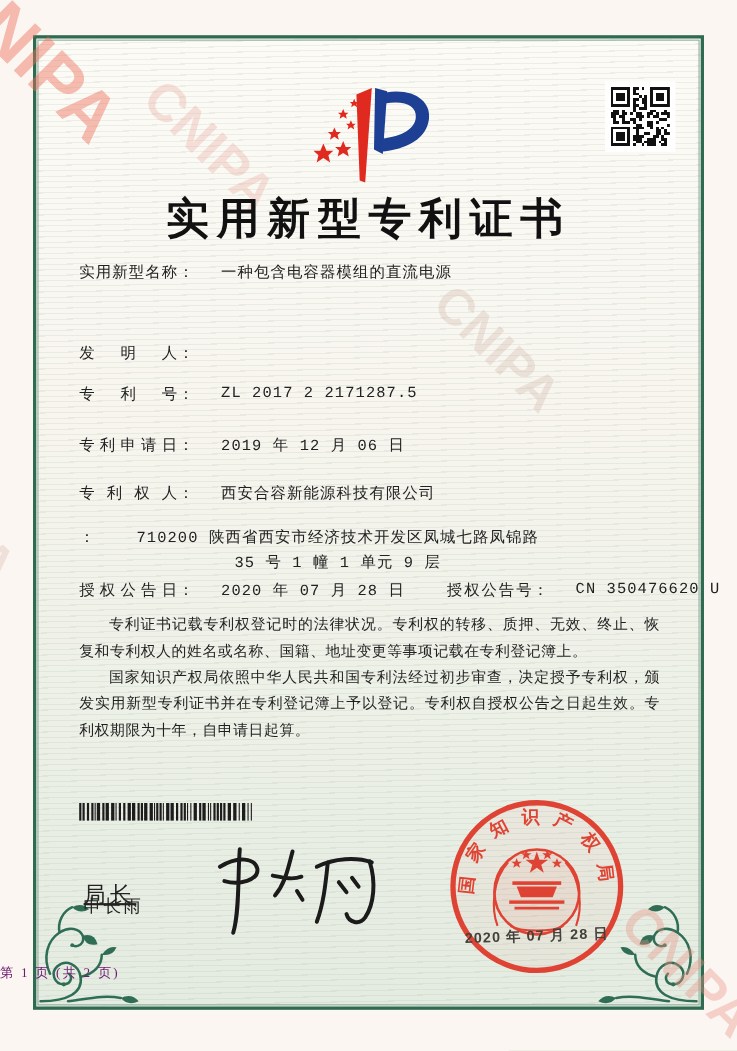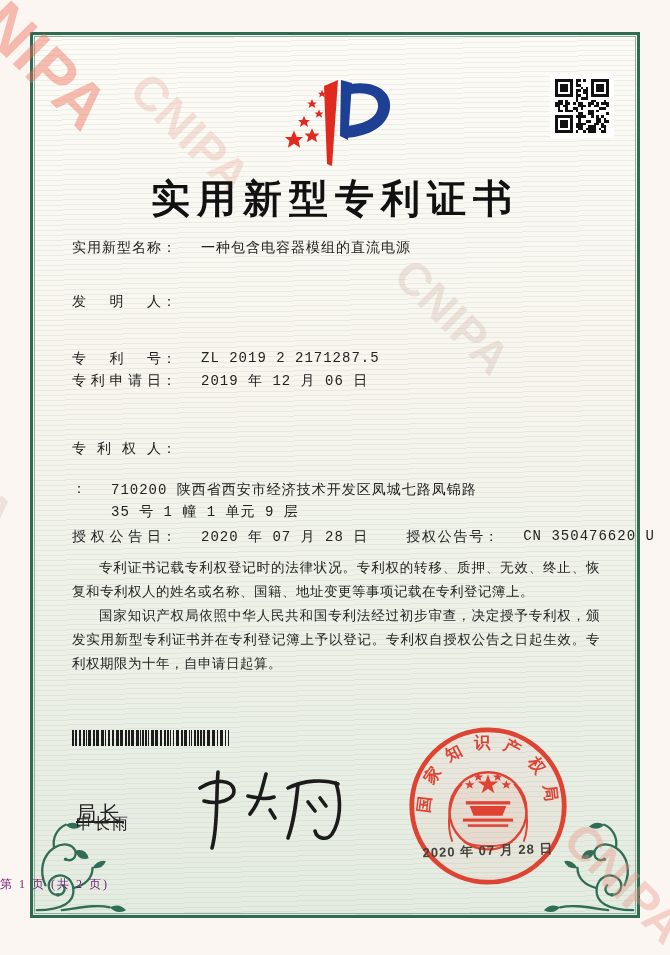--- a/index.html
+++ b/index.html
@@ -47,26 +47,26 @@
   .title {
     position:absolute; left:0; top:172px; width:100%; text-align:center;
     font-size:39px; font-weight:bold; letter-spacing:7px; color:#111;
   }
 
   .frow { position:absolute; left:72px; font-size:14px; letter-spacing:1px; color:#222; display:flex; }
   .flabel { display:inline-block; width:90px; text-align:justify; text-align-last:justify; flex:none; }
   .fcolon { flex:none; }
   .fvalue { margin-left:24px;font-family:Liberation Mono, monospace; }
   .frow.r-name     { top:239px; }
-  .frow.r-inventor { top:293px; }
+  .frow.r-inventor { top:312px; }
   .frow.r-patno    { top:350px; }
-  .frow.r-filing   { top:372px; }
+  .frow.r-filing   { top:396px; }
   .frow.r-patentee { top:440px; }
   .frow.r-address  { top:480px; }
-  .frow.r-address .fvalue { width:392px; line-height:1.55; }
+  .frow.r-address .fvalue { width:392px; line-height:1.55;text-align:center; }
   .frow.r-grant    { top:528px; }
   .grant-group2 { display:flex; margin-left:38px; }
   .grant-group2 .flabel { width:78px; }
 
   .paras { position:absolute; left:72px; top:556px; width:528px; font-size:13.5px;
     line-height:1.78; text-align:justify; color:#1f1f1f; letter-spacing:0.5px; }
   .paras p { text-indent:2em; }
 
   .barcode { position:absolute; left:72px; top:730px; width:186px; height:16px;
     display:flex; align-items:stretch; }
@@ -315,30 +315,31 @@
         <span class="fcolon">：</span>
       <span class="fvalue">一种包含电容器模组的直流电源</span>
     </div>
     <div class="frow r-inventor">
       <span class="flabel">发明人</span>
         <span class="fcolon">：</span>
     </div>
     <div class="frow r-patno">
       <span class="flabel">专利号</span>
         <span class="fcolon">：</span>
-      <span class="fvalue">ZL 2019 2 2171287.5</span>
+      <span class="fvalue">ZL 2017 2 2171287.5</span>
     </div>
     <div class="frow r-filing">
       <span class="flabel">专利申请日</span>
         <span class="fcolon">：</span>
       <span class="fvalue">2019 年 12 月 06 日</span>
     </div>
     <div class="frow r-patentee">
       <span class="flabel">专利权人</span>
         <span class="fcolon">：</span>
+      <span class="fvalue">西安合容新能源科技有限公司</span>
     </div>
     <div class="frow r-address">
         <span class="fcolon">：</span>
       <span class="fvalue">710200 陕西省西安市经济技术开发区凤城七路凤锦路 35 号 1 幢 1 单元 9 层</span>
     </div>
     <div class="frow r-grant">
       <span class="flabel">授权公告日</span>
         <span class="fcolon">：</span>
       <span class="fvalue">2020 年 07 月 28 日</span>
       <span class="grant-group2">

